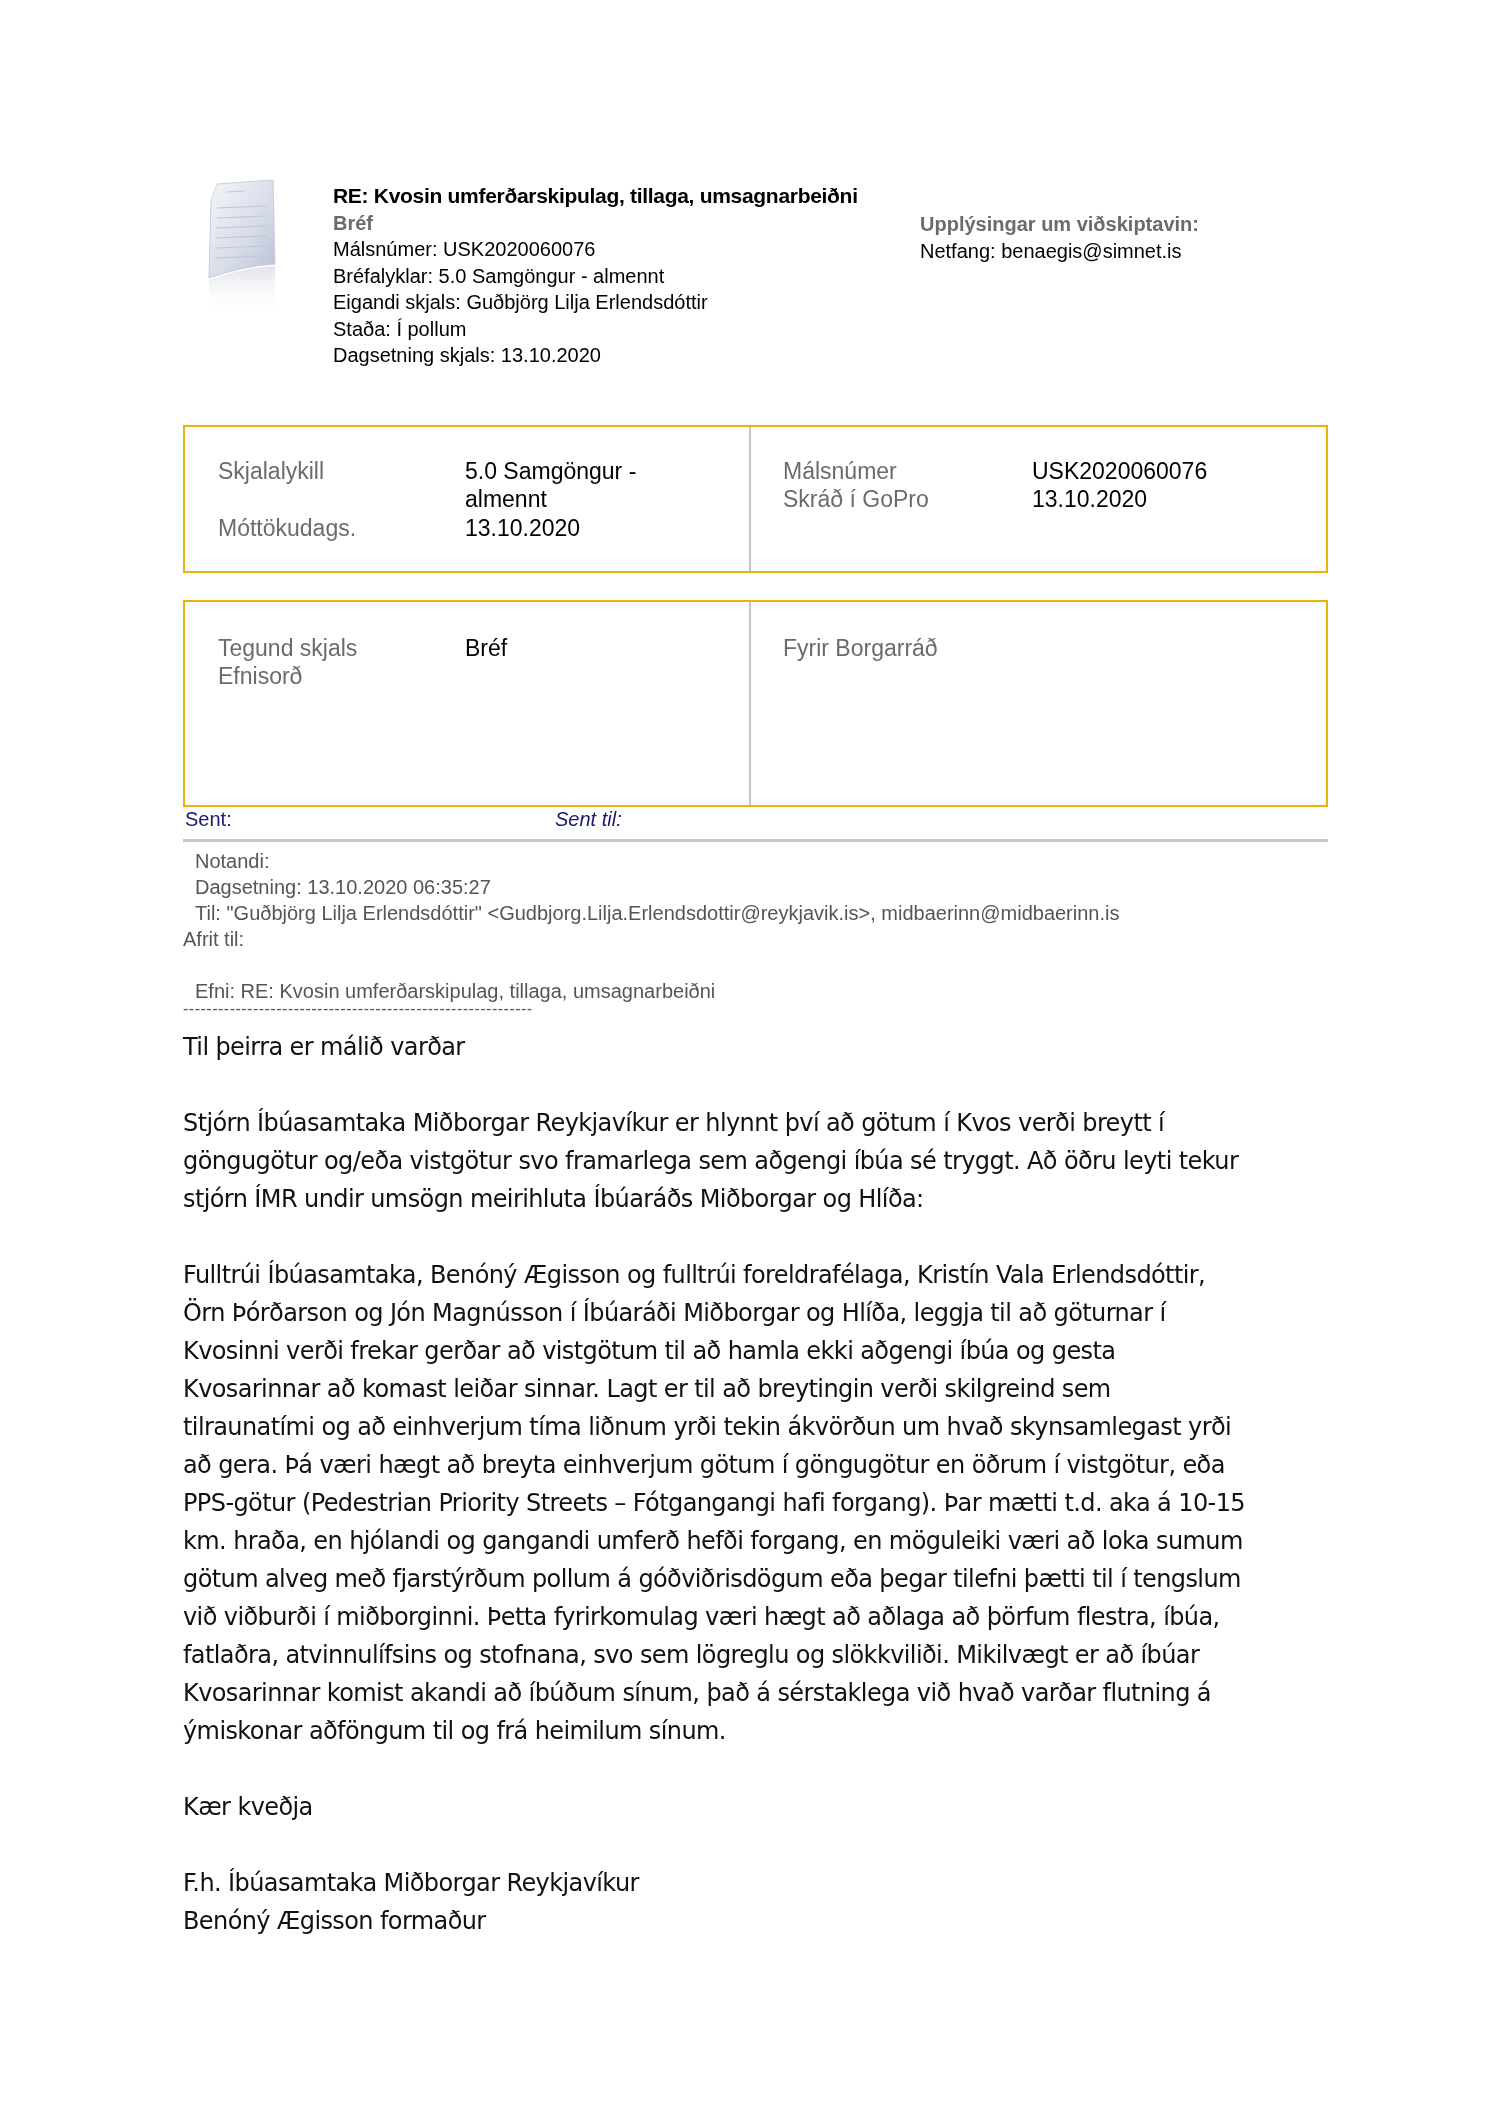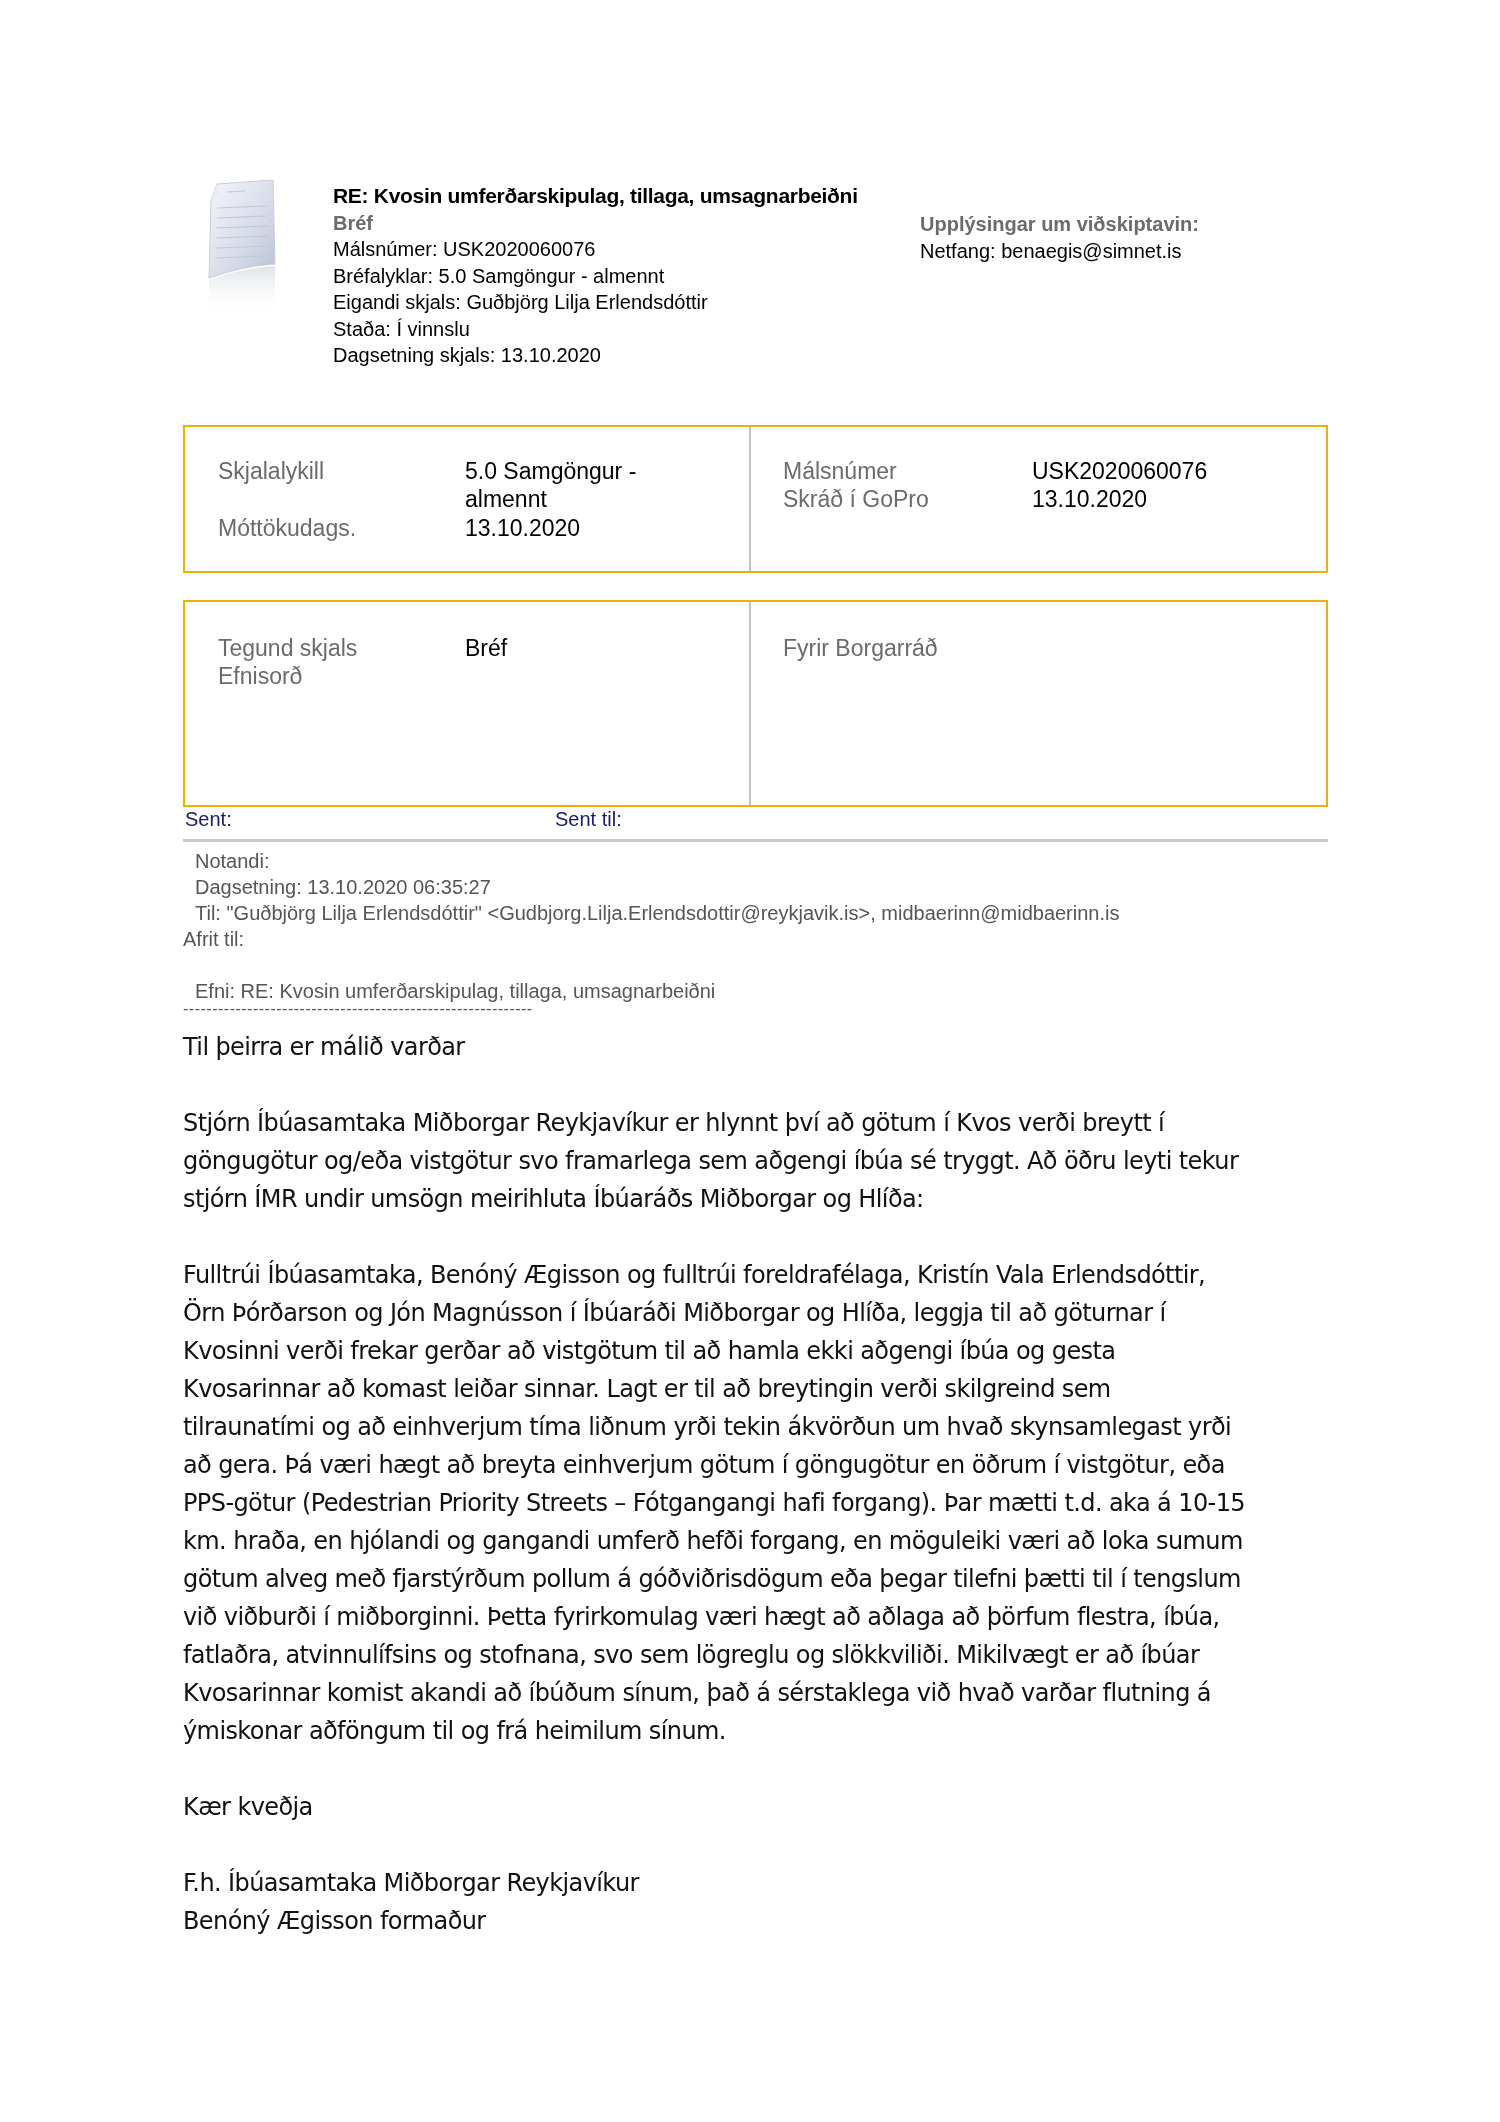--- a/index.html
+++ b/index.html
@@ -59,21 +59,21 @@
     <path d="M6 102 Q40 90 72 88 L72 130 Q40 132 6 136 Z" fill="url(#sh)"></path>
   </svg>
 </div>
 
 <div class="abs hdr">
   <div class="title">RE: Kvosin umferðarskipulag, tillaga, umsagnarbeiðni</div>
   <div class="type">Bréf</div>
   <div>Málsnúmer:  USK2020060076</div>
   <div>Bréfalyklar:  5.0 Samgöngur - almennt</div>
   <div>Eigandi skjals:  Guðbjörg Lilja Erlendsdóttir</div>
-  <div>Staða:  Í vinnslu</div>
+  <div>Staða:  Í pollum</div>
   <div>Dagsetning skjals: 13.10.2020</div>
 </div>
 
 <div class="abs cust">
   <div class="lbl">Upplýsingar um viðskiptavin:</div>
   <div>Netfang: benaegis@simnet.is</div>
 </div>
 
 <div class="abs box box1">
   <div class="divider"></div>
@@ -91,21 +91,21 @@
   <div class="divider"></div>
   <div class="cell glbl" style="left:33px; top:32px;">Tegund skjals</div>
   <div class="cell" style="left:280px; top:32px;">Bréf</div>
   <div class="cell glbl" style="left:33px; top:60px;">Efnisorð</div>
   <div class="cell" style="left:280px; top:60px;"></div>
   <div class="cell glbl" style="left:598px; top:32px;">Fyrir Borgarráð</div>
 </div>
 
 <div class="abs sent-row">
   <span style="left:2px;">Sent:</span>
-  <span style="left:372px;">Sent til:</span>
+  <span style="left:372px;font-style:italic;">Sent til:</span>
 </div>
 <div class="abs sep"></div>
 
 <div class="abs meta">
   <div style="padding-left:12px;">Notandi:</div>
   <div style="padding-left:12px;">Dagsetning:  13.10.2020 06:35:27</div>
   <div style="padding-left:12px;">Til:  "Guðbjörg Lilja Erlendsdóttir" &lt;Gudbjorg.Lilja.Erlendsdottir@reykjavik.is&gt;, midbaerinn@midbaerinn.is</div>
   <div>Afrit til:</div>
   <div style="height:26px;"></div>
   <div style="padding-left:12px;">Efni:  RE: Kvosin umferðarskipulag, tillaga, umsagnarbeiðni</div>

